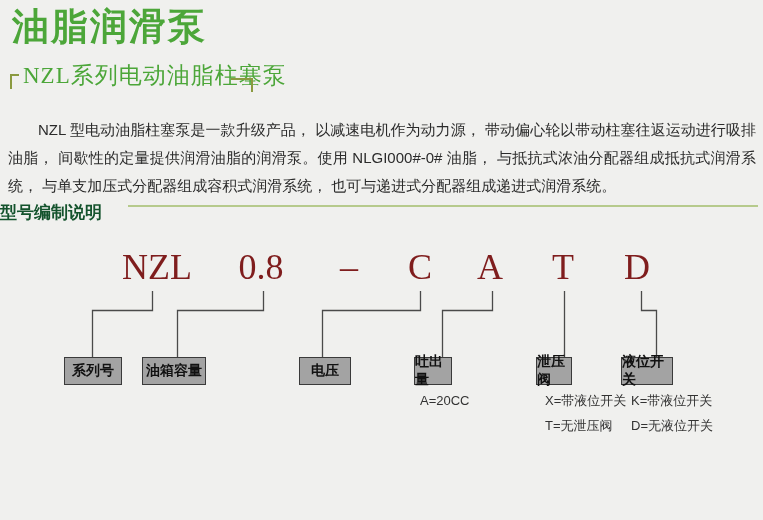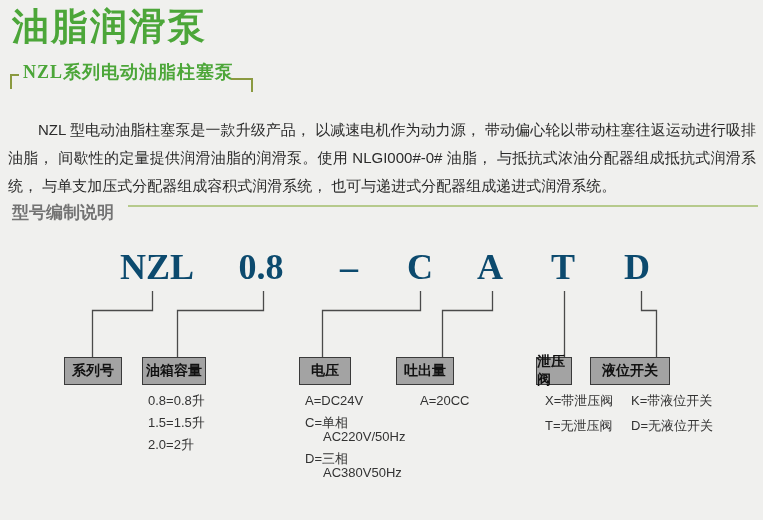--- a/index.html
+++ b/index.html
@@ -9,48 +9,48 @@
     background:#f0f0ee; overflow:hidden;
     font-family:"Liberation Sans", sans-serif; color:#2b2b2b;
   }
   .title {
     position:absolute; left:12px; top:2px;
     font-family:"Liberation Serif", serif; font-weight:bold;
     font-size:37px; letter-spacing:2px; color:#4ca639;
   }
   .subtitle {
     position:absolute; left:23px; top:60px;
-    font-family:"Liberation Serif", serif; font-weight:bold;
-    font-size:18px; letter-spacing:1px; color:#4ca639;
+    font-family:"Liberation Serif", serif; font-weight:normal;
+    font-size:23px; letter-spacing:1px; color:#4ca639;
   }
   .bracket-left {
     position:absolute; left:10px; top:74px; width:9px; height:15px;
     border-left:2px solid #8b9a40; border-top:2px solid #8b9a40;
   }
   .bracket-right {
     position:absolute; left:231px; top:78px; width:22px; height:14px;
     border-right:2px solid #8b9a40; border-top:2px solid #8b9a40;
   }
   .intro {
     position:absolute; left:8px; top:116px; width:748px;
     font-size:15px; line-height:28px; text-align:justify;
     text-indent:30px; color:#2b2b2b;
   }
   .section-heading {
-    position:absolute; left:12px; top:201px;
-    font-size:17px; font-weight:bold; color:#737373;
+    position:absolute; left:0; top:201px;
+    font-size:17px; font-weight:bold; color:#14532d;
   }
   .divider {
     position:absolute; left:128px; top:205px; width:630px; height:2px;
     background:#b6ca8c;
   }
   .code {
     position:absolute; top:246px; transform:translateX(-50%);
-    font-family:"Liberation Serif", serif; font-weight:bold;
-    font-size:36px; color:#0c4a6e; white-space:nowrap;
+    font-family:"Liberation Serif", serif; font-weight:normal;
+    font-size:36px; color:#7f1d1d; white-space:nowrap;
   }
   .connectors { position:absolute; left:0; top:0; pointer-events:none; }
   .connectors polyline { fill:none; stroke:#4a4a4a; stroke-width:1.3; }
   .fbox {
     position:absolute; top:357px; height:28px;
     border:1px solid #3a3a3a; background:#a3a3a3;
     display:flex; align-items:center; justify-content:center;
     font-size:14px; font-weight:bold; color:#111;
   }
   .opts { position:absolute; top:394px; font-size:13px; color:#333; }
@@ -94,50 +94,38 @@
 
   <div class="fbox" style="left:64px;  width:58px">
     <span>系列号</span>
   </div>
   <div class="fbox" style="left:142px; width:64px">
     <span>油箱容量</span>
   </div>
   <div class="fbox" style="left:299px; width:52px">
     <span>电压</span>
   </div>
-  <div class="fbox" style="left:396px; width:58px">
+  <div class="fbox" style="left:414px; width:38px">
     <span>吐出量</span>
   </div>
   <div class="fbox" style="left:536px; width:36px">
     <span>泄压阀</span>
   </div>
-  <div class="fbox" style="left:590px; width:80px">
+  <div class="fbox" style="left:621px; width:52px">
     <span>液位开关</span>
   </div>
 
-  <div class="opts" style="left:148px">
-    <div class="opt">0.8=0.8升</div>
-    <div class="opt">1.5=1.5升</div>
-    <div class="opt">2.0=2升</div>
-  </div>
 
-  <div class="opts" style="left:305px">
-    <div class="opt">A=DC24V</div>
-    <div class="opt tight">C=单相</div>
-    <div class="opt cont">AC220V/50Hz</div>
-    <div class="opt tight">D=三相</div>
-    <div class="opt cont">AC380V50Hz</div>
-  </div>
 
   <div class="opts" style="left:420px">
     <div class="opt">A=20CC</div>
   </div>
 
   <div class="opts" style="left:545px">
-    <div class="opt gap">X=带泄压阀</div>
+    <div class="opt gap">X=带液位开关</div>
     <div class="opt">T=无泄压阀</div>
   </div>
 
   <div class="opts" style="left:631px">
     <div class="opt gap">K=带液位开关</div>
     <div class="opt">D=无液位开关</div>
   </div>
 
 </div>
 

